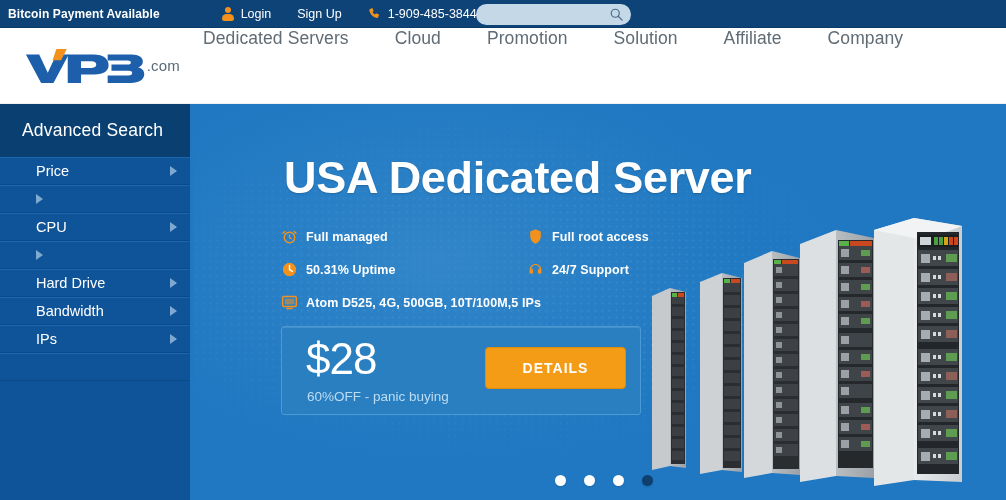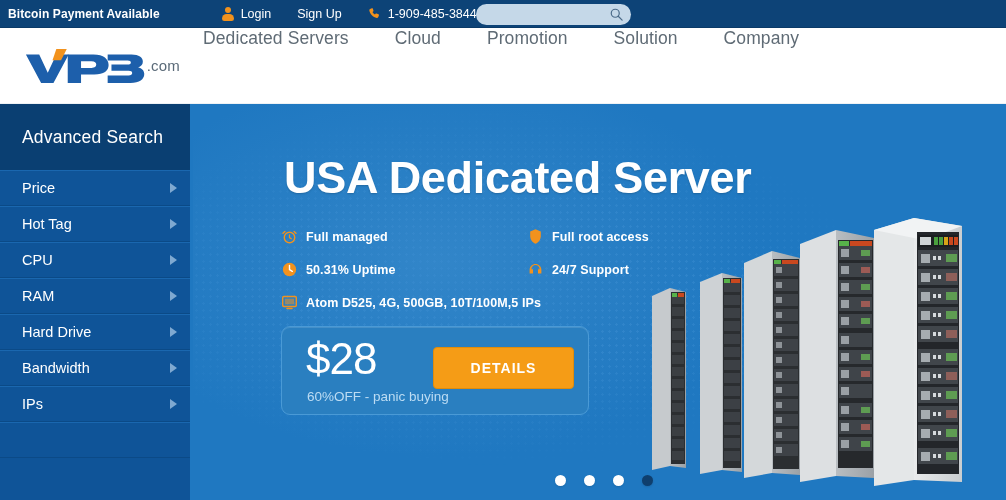--- a/index.html
+++ b/index.html
@@ -100,31 +100,31 @@
   }
 
   
   .sidebar{
     width:193px; flex:0 0 193px;
     background:#0f5498;
     position:relative; z-index:3;
     overflow:hidden;
   }
   .sb-head{
-    height:66px; background:#0a3f72;
+    height:53px; background:#0a3f72;
     display:flex;align-items:center;
     padding-left:22px;
     color:#ffffff; font-size:17.5px;
     letter-spacing:.2px;
     cursor:default;
   }
   .sb-item{
-    height:36px;
+    height:28px;
     display:flex;align-items:center;
-    padding-left:22px; padding-right:16px;
+    padding-left:36px; padding-right:16px;
     color:#ffffff; font-size:14.5px;
     border-top:1px solid #1a67af;
     border-bottom:1px solid #0b4a87;
     cursor:pointer;
     position:relative;
     background:#0f5498;
   }
   .sb-label{ flex:1; }
   .chev{
     width:0;height:0;
@@ -170,24 +170,24 @@
     display:flex; align-items:center;
     font-size:12.5px; color:#ffffff; font-weight:bold;
     white-space:nowrap;
   }
   .feat .ftxt{ margin-left:8px; letter-spacing:.1px; }
   .feat-col-a{ width:246px; }
   .fic{ width:17px;height:17px; display:block; flex:0 0 17px; }
 
   .price-card{
     position:absolute; left:88px; top:222px;
-    width:308px; height:89px;
+    width:360px; height:89px;
     background:#2a7fc0;
     border:1px solid #4a9ad6;
-    border-radius:9px;
+    border-radius:3px;
     box-shadow:inset 0 1px 0 rgba(255,255,255,.13);
   }
   .price-num{
     position:absolute; left:24px; top:10px;
     font-size:44px; color:#ffffff; font-weight:normal;
     letter-spacing:-1px; line-height:1;
   }
   .price-sub{
     position:absolute; left:25px; top:62px;
     font-size:13.5px; color:#bcdcf3;
@@ -274,43 +274,42 @@
       <path fill="#1d5fab" d="M88 8 L113 8 C121 8 125 11 125 15.5 C125 18.5 123 20.5 120 21.5 C124 22.3 126.5 24.6 126.5 28.5 C126.5 34 121.5 38 112 38 L88 38 L88 30 L110 30 C112.5 30 113.8 29 113.8 27.4 C113.8 25.8 112.5 24.9 110 24.9 L92 24.9 L92 18.5 L109 18.5 C111.3 18.5 112.4 17.7 112.4 16.3 C112.4 14.9 111.3 14.1 109 14.1 L88 14.1 Z"></path>
     </svg>
     <span class="logo-dotcom">.com</span>
   </div>
 
   <div class="nav">
     <div class="nav-item">Dedicated Servers</div>
     <div class="nav-item">Cloud</div>
     <div class="nav-item">Promotion</div>
     <div class="nav-item">Solution</div>
+    <div class="nav-item">Affiliate</div>
     <div class="nav-item">Company</div>
   </div>
 </div>
 
 <div class="content">
 
   <div class="sidebar">
     <div class="sb-head">Advanced Search</div>
 
     <div class="sb-item">
       <span class="sb-label">Price</span>
       <span class="chev"></span>
     </div>
     <div class="sb-item">
-      <span class="sb-label">Hot Tag</span>
       <span class="chev"></span>
     </div>
     <div class="sb-item">
       <span class="sb-label">CPU</span>
       <span class="chev"></span>
     </div>
     <div class="sb-item">
-      <span class="sb-label">RAM</span>
       <span class="chev"></span>
     </div>
     <div class="sb-item">
       <span class="sb-label">Hard Drive</span>
       <span class="chev"></span>
     </div>
     <div class="sb-item">
       <span class="sb-label">Bandwidth</span>
       <span class="chev"></span>
     </div>

